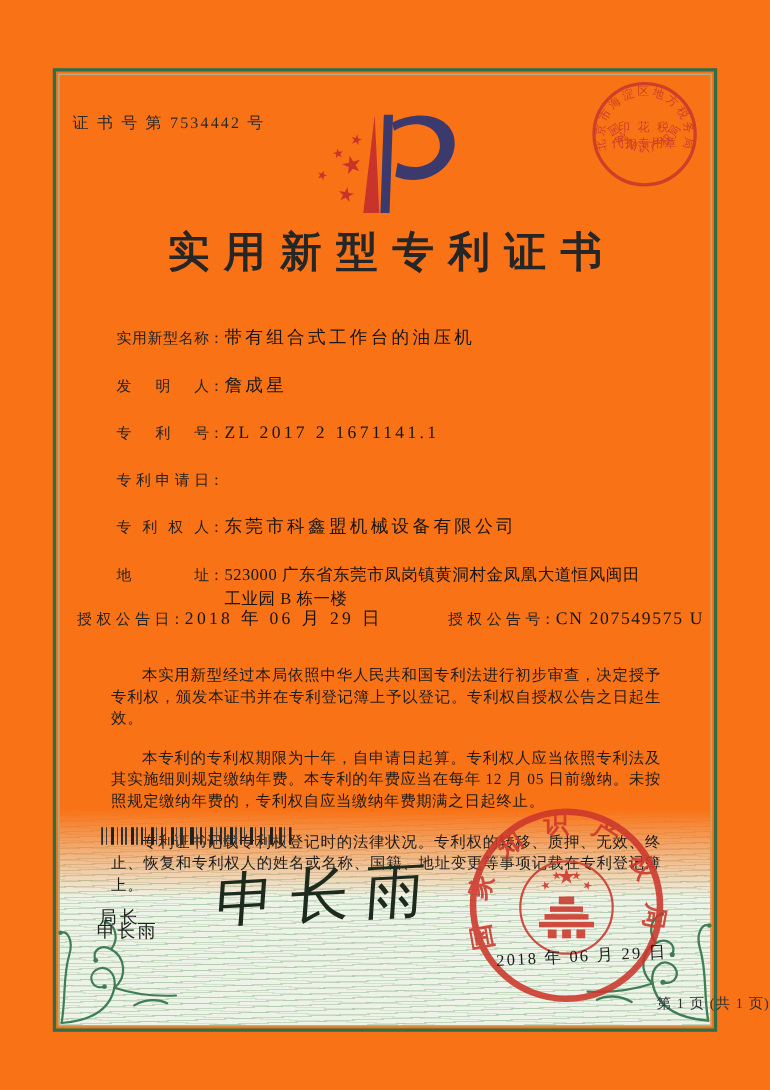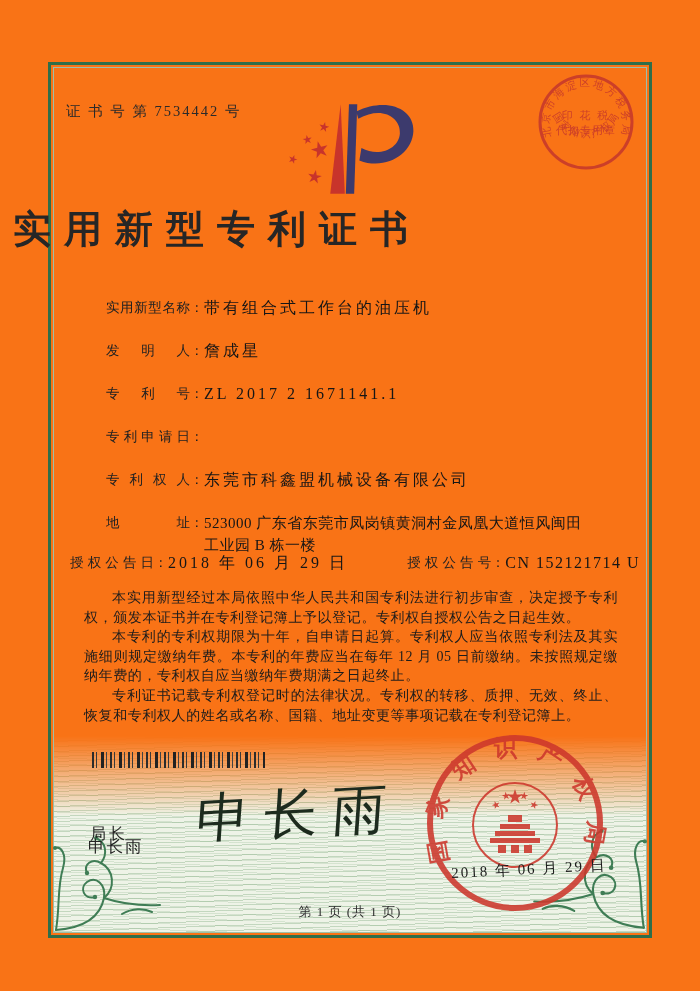--- a/index.html
+++ b/index.html
@@ -28,42 +28,42 @@
     mask-image:linear-gradient(to bottom, rgba(0,0,0,0) 0, #000 80px);
   }
   .flourish{position:absolute;z-index:3;}
   .flourish svg{display:block;}
   
   .cert-number{
     position:absolute;left:66px;top:102px;font-size:14.5px;letter-spacing:2px;color:#2a2a2a;
   }
   .logo{position:absolute;left:272px;top:96px;}
   .title{
-    position:absolute;left:0;right:0;top:204px;text-align:left;
+    position:absolute;left:0;right:0;top:204px;text-align:center;
     font-size:38px;font-weight:700;letter-spacing:13px;color:#262626;text-indent:13px;
   }
   
   .fields{position:absolute;left:86px;right:80px;top:297px;margin-left:20px;}
   .field-row{display:flex;align-items:flex-start;line-height:22px;margin-bottom:21px;}
   .flabel{
     display:inline-block;width:84px;font-size:13.5px;color:#222;
     text-align:justify;text-align-last:justify;text-justify:inter-character;flex:0 0 84px;
   }
   .fcolon{font-size:13.5px;flex:0 0 14px;width:14px;}
   .fvalue{font-size:16px;letter-spacing:3px;color:#161616;}
   .fvalue.compact{font-size:15px;letter-spacing:.5px;}
   .addr2{display:block;}
   .grant-row{
     position:absolute;left:70px;right:60px;top:552px;display:flex;justify-content:space-between;
   }
   .grant-group{display:flex;align-items:flex-start;line-height:22px;}
   
   .body-text{position:absolute;left:84px;right:82px;top:588px;}
   .body-text p{
-    margin:0;font-size:14px;line-height:19.6px;letter-spacing:.6px;color:#1c1c1c;
+    margin:17px;font-size:14px;line-height:19.6px;letter-spacing:.6px;color:#1c1c1c;
     text-indent:2em;text-align:justify;
   }
   
   .barcode{
     position:absolute;left:92px;top:752px;width:173px;height:16px;z-index:4;
     background:repeating-linear-gradient(90deg,
       #2c2c2c 0 2px, transparent 2px 4px, #3a3a3a 4px 5px, transparent 5px 9px,
       #222 9px 12px, transparent 12px 14px, #444 14px 15px, transparent 15px 18px);
   }
   
@@ -76,21 +76,21 @@
   }
   
   .office-seal{position:absolute;left:420px;top:731px;z-index:5;}
   .seal-date{
     position:absolute;left:424px;top:860px;width:210px;z-index:6;text-align:center;
     font-size:15px;letter-spacing:2px;color:#1b1b1b;transform:rotate(-3deg);
   }
   .tax-stamp{position:absolute;left:536px;top:72px;z-index:5;}
   
   .footer{
-    position:absolute;left:0;right:0;top:903px;text-align:center;z-index:4;
+    position:absolute;left:0;right:0;top:903px;text-align:right;z-index:4;
     font-size:13px;letter-spacing:1px;color:#2f2f2f;
   }
 </style>
 </head>
 <body>
 
 <div class="page">
 
   <div class="frame">
     <div class="frame-inner"></div>
@@ -194,21 +194,21 @@
 
   <div class="grant-row">
     <div class="grant-group">
       <span class="flabel">授权公告日</span>
         <span class="fcolon">：</span>
         <span class="fvalue">2018 年 06 月 29 日</span>
     </div>
     <div class="grant-group">
       <span class="flabel">授权公告号</span>
         <span class="fcolon">：</span>
-        <span class="fvalue" style="letter-spacing:1.5px;">CN 152121714 U</span>
+        <span class="fvalue" style="letter-spacing:1.5px;">CN 207549575 U</span>
     </div>
   </div>
 
   <div class="body-text">
     <p>本实用新型经过本局依照中华人民共和国专利法进行初步审查，决定授予专利权，颁发本证书并在专利登记簿上予以登记。专利权自授权公告之日起生效。</p>
     <p>本专利的专利权期限为十年，自申请日起算。专利权人应当依照专利法及其实施细则规定缴纳年费。本专利的年费应当在每年 12 月 05 日前缴纳。未按照规定缴纳年费的，专利权自应当缴纳年费期满之日起终止。</p>
     <p>专利证书记载专利权登记时的法律状况。专利权的转移、质押、无效、终止、恢复和专利权人的姓名或名称、国籍、地址变更等事项记载在专利登记簿上。</p>
   </div>
 
   <div class="barcode"></div>

